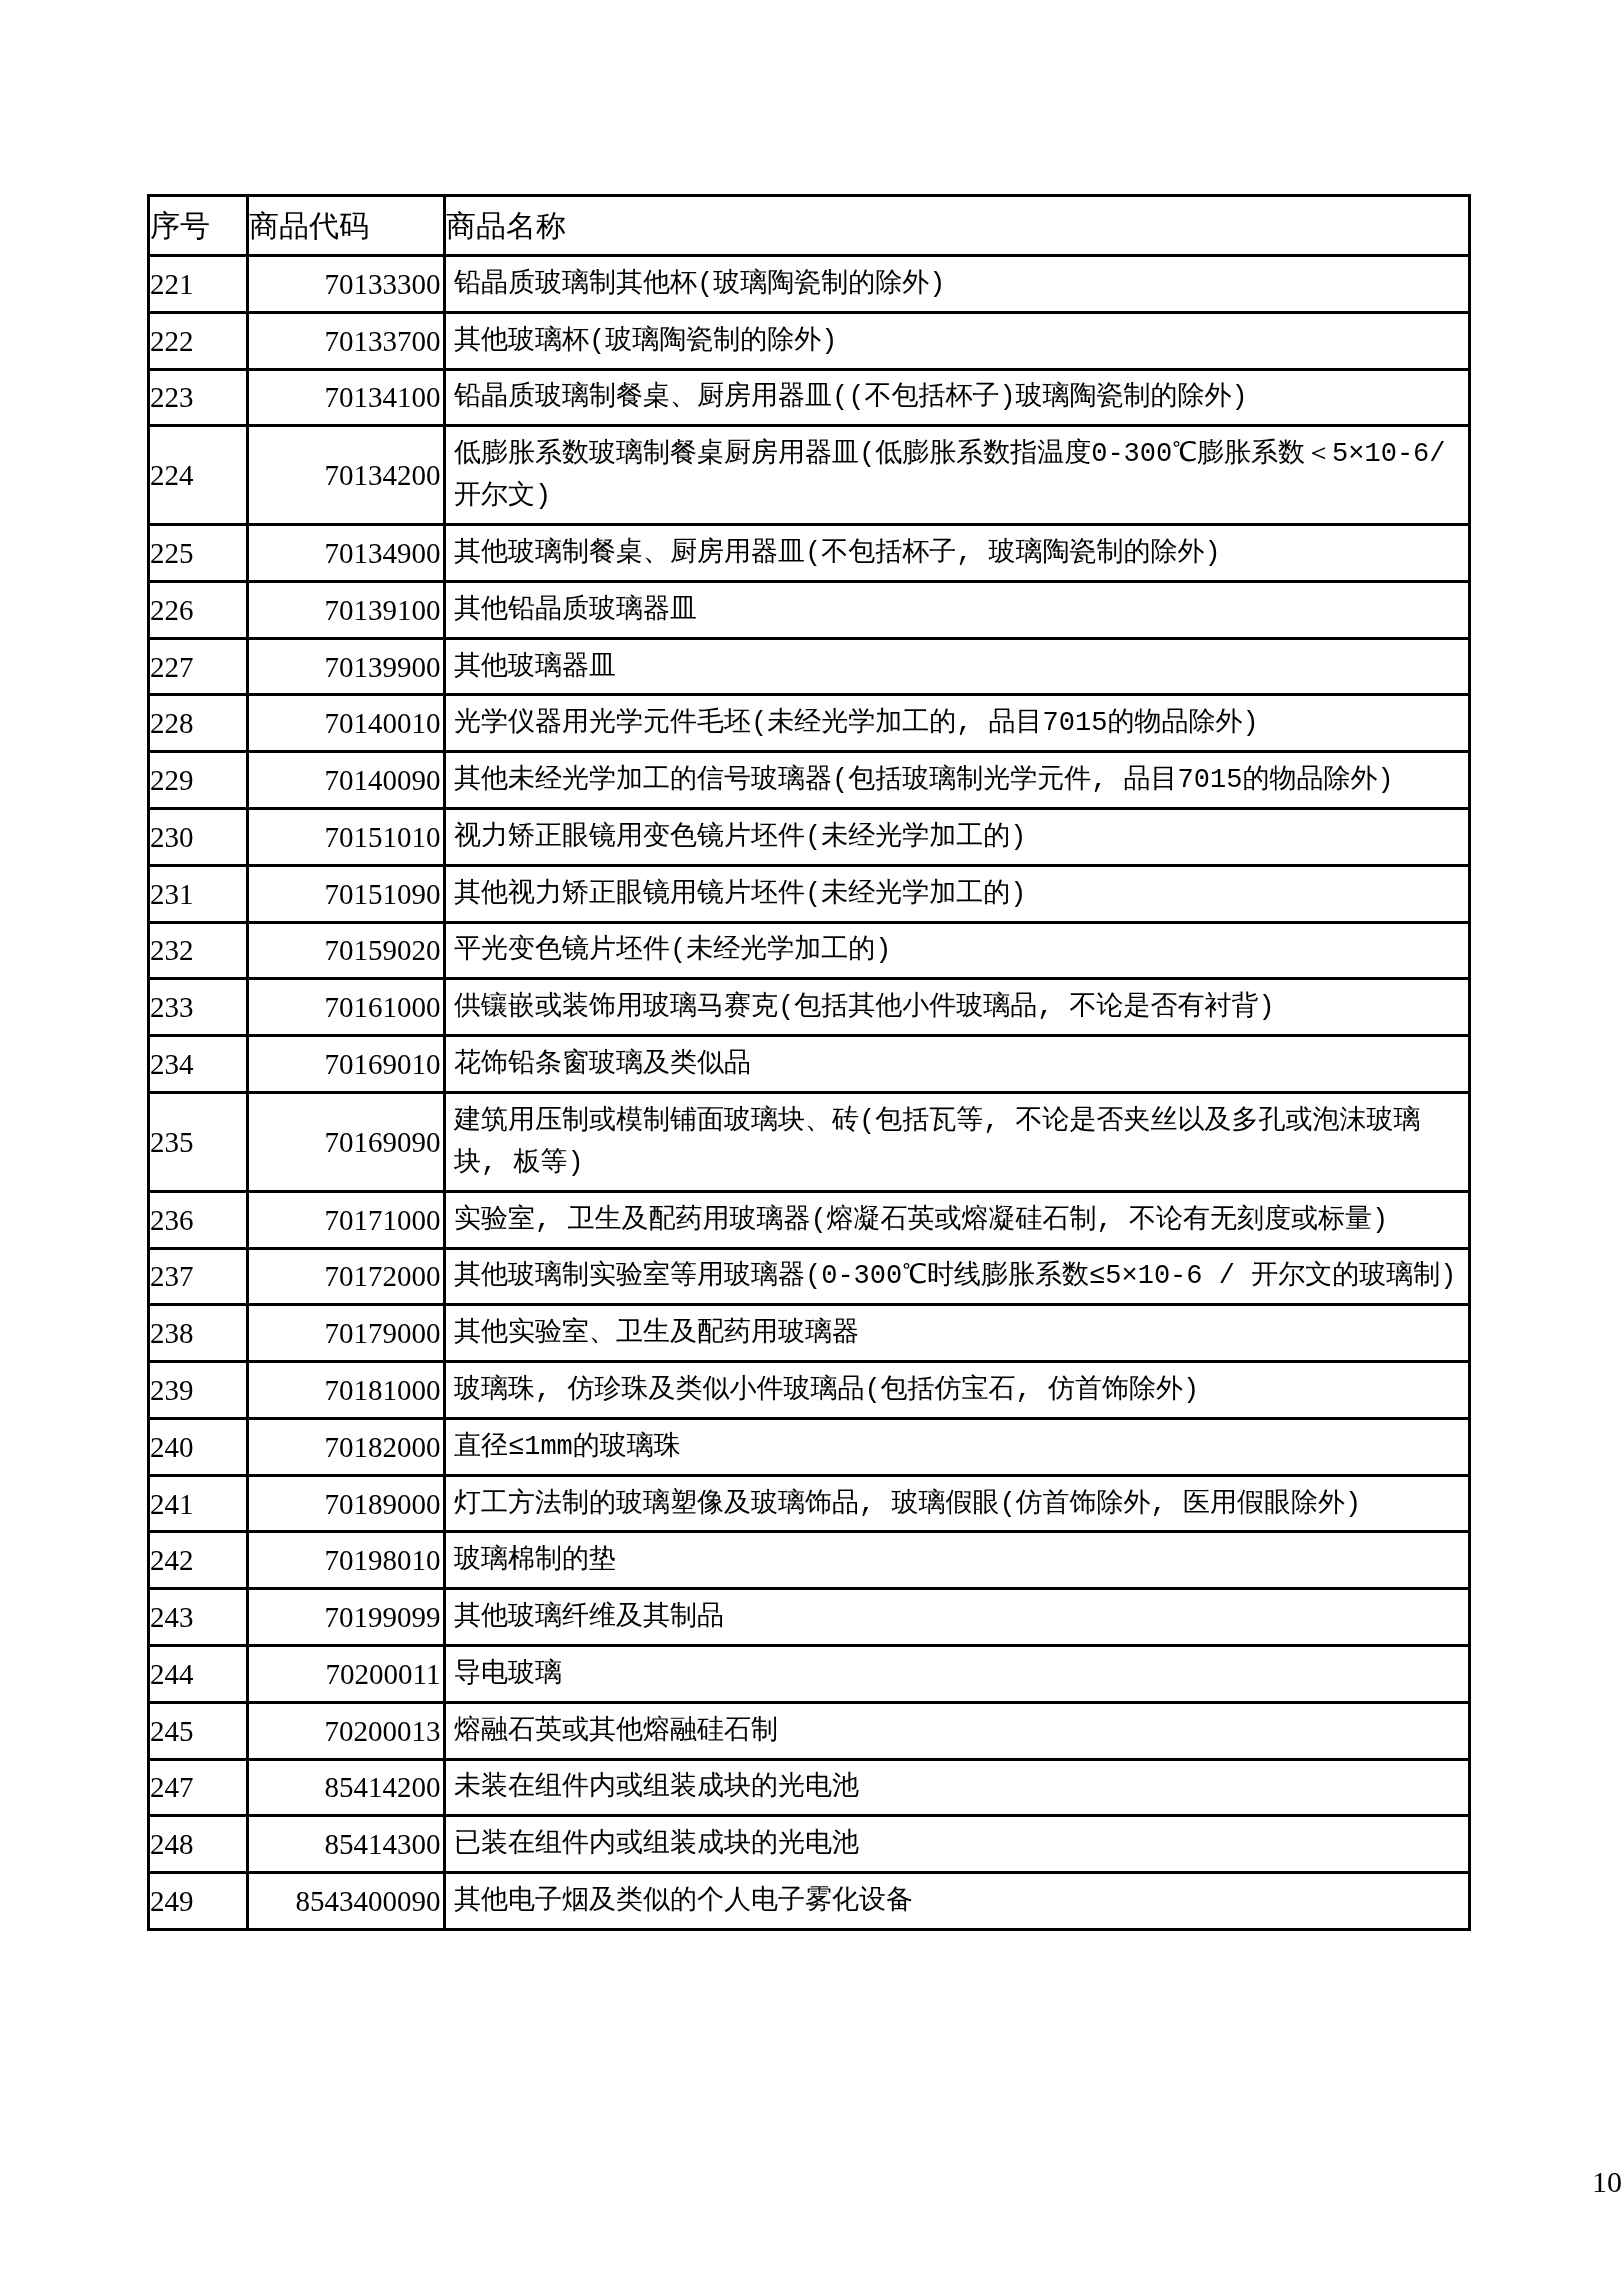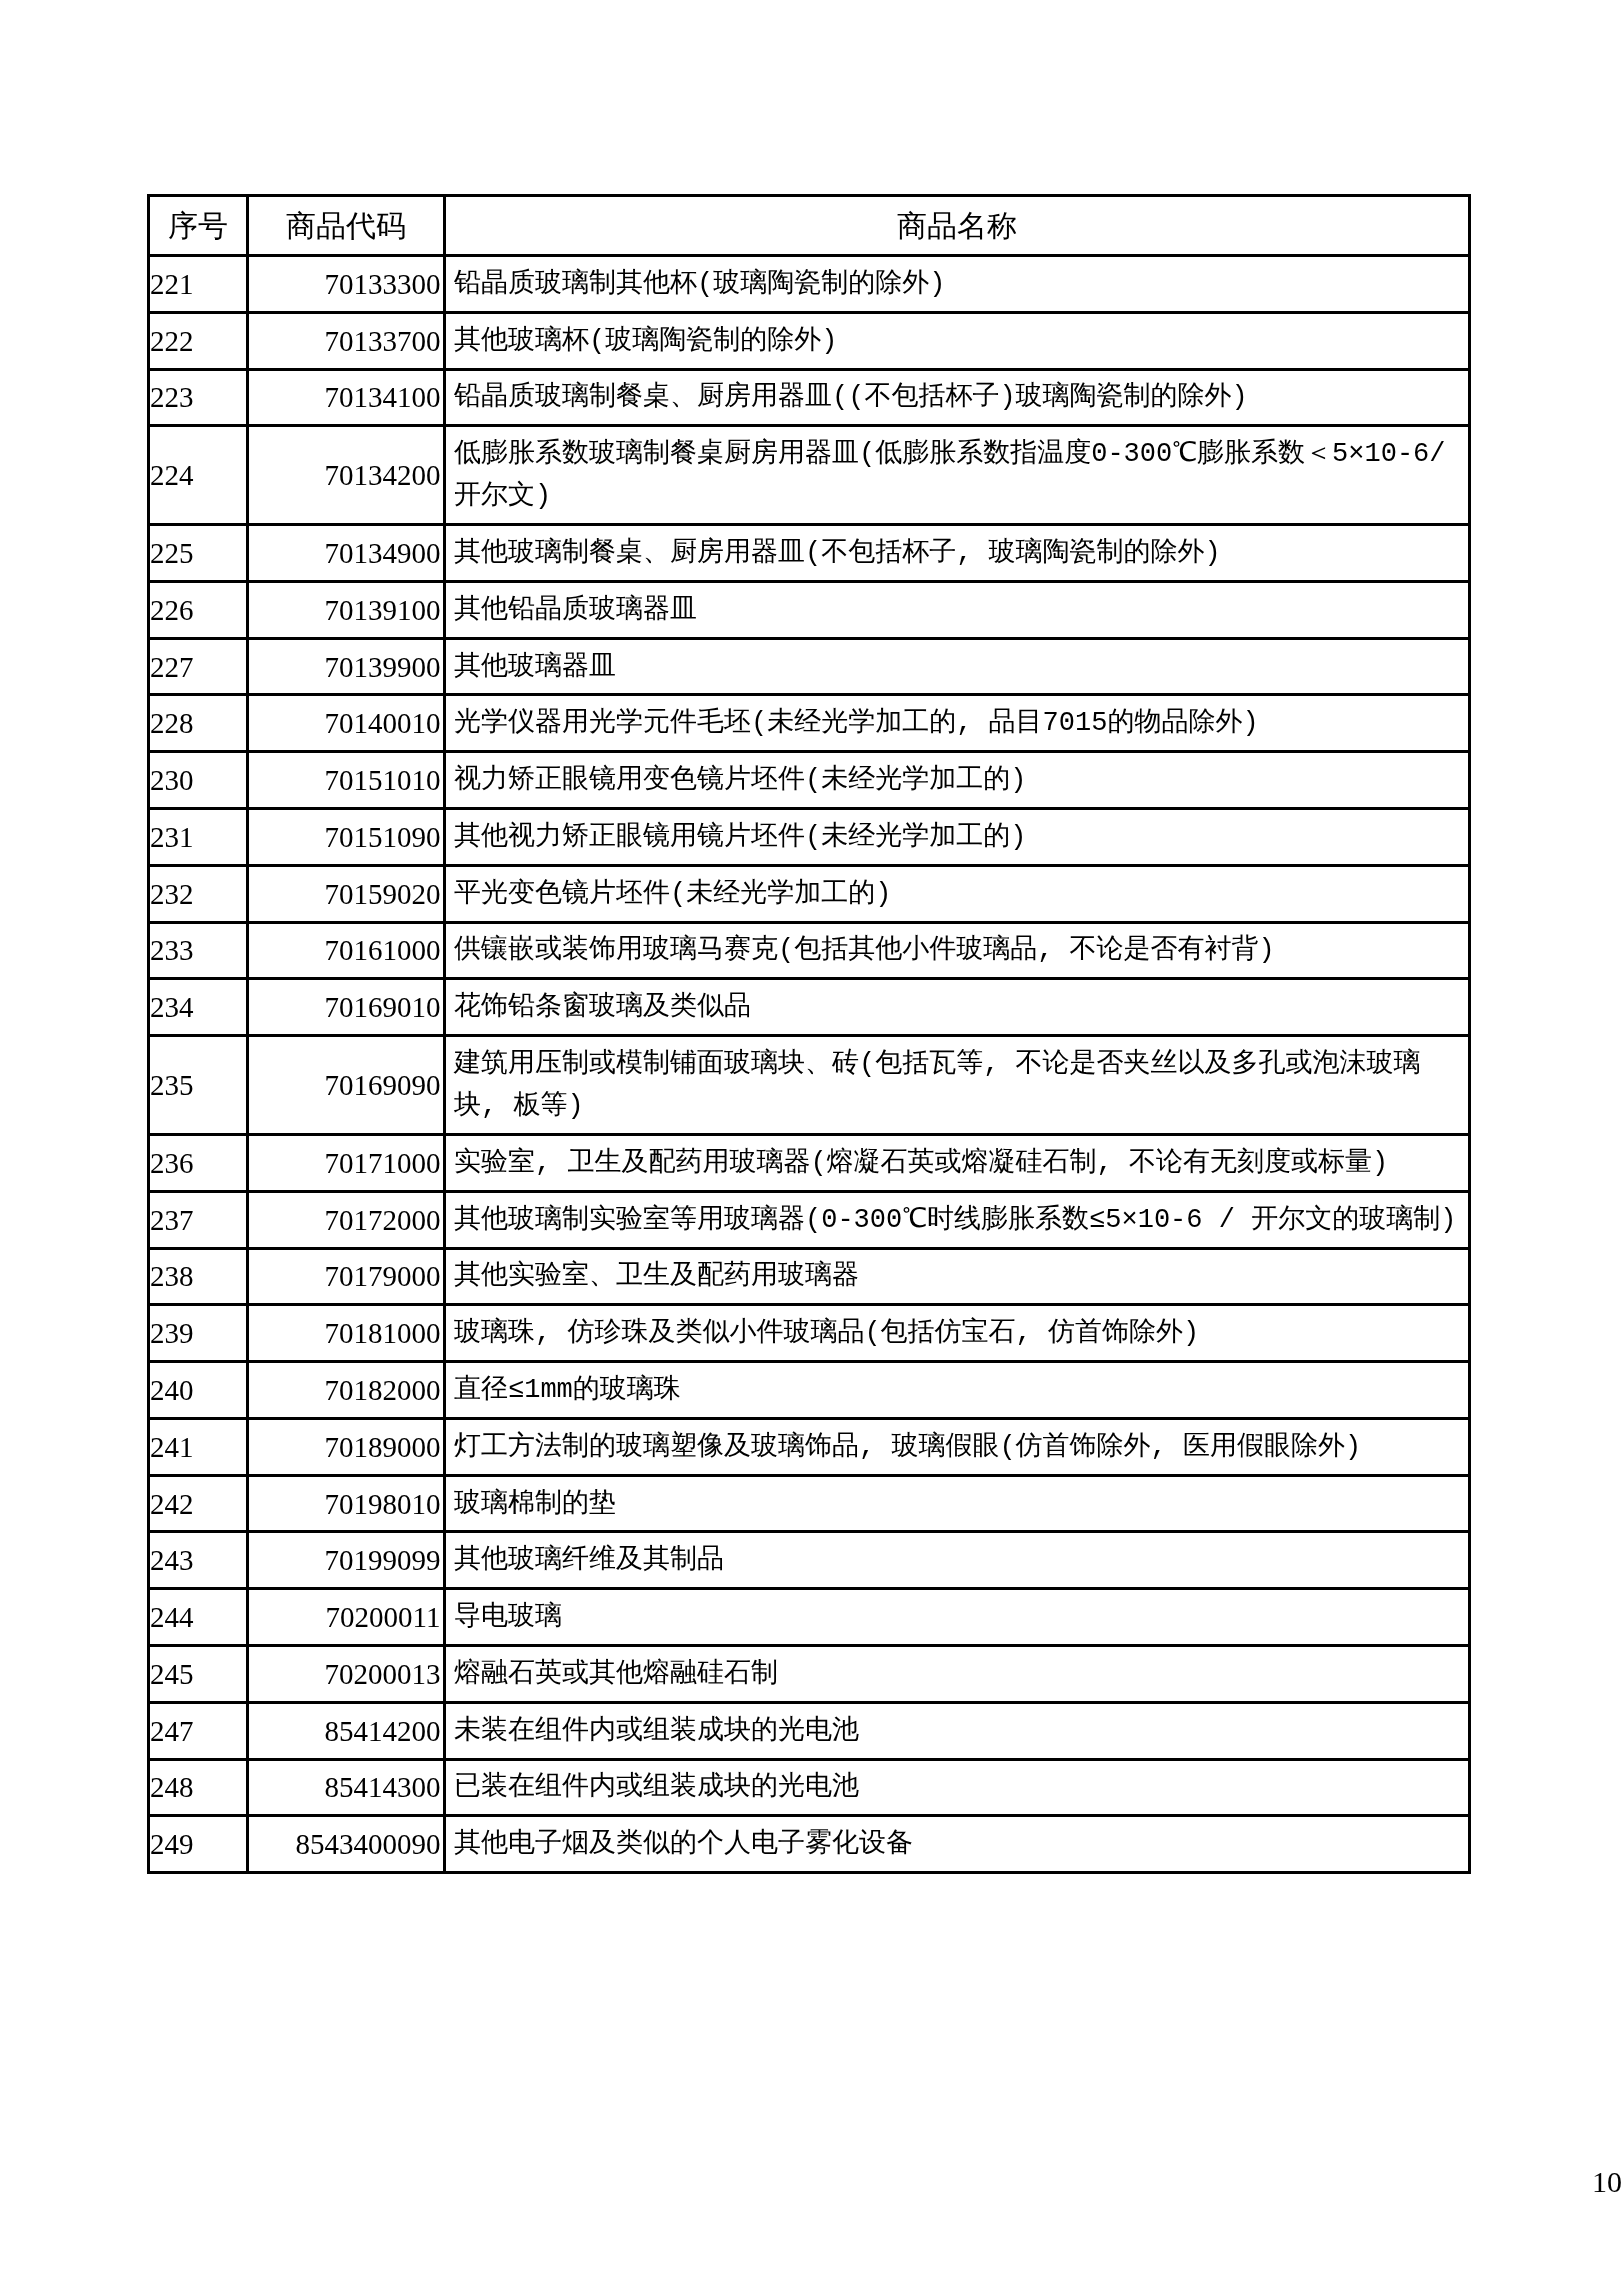--- a/index.html
+++ b/index.html
@@ -28,21 +28,21 @@
   .doc-table col.c-code { width: 197px; }
   .doc-table th, .doc-table td {
     border: 3.3px solid #000;
     vertical-align: middle;
     font-weight: normal;
     box-sizing: border-box;
   }
   .doc-table thead tr { height: 60px; }
   .doc-table th {
     font-size: 30px;
-    text-align: center;
+    text-align: left;
     line-height: 39px;
     padding: 3.9px 0;
   }
   .doc-table tbody tr { height: 55px; }
   .doc-table td {
     font-size: 29px;
     line-height: 42px;
     padding: 5.9px 0;
   }
   td.cell-seq {
@@ -122,20 +122,25 @@
         <td class="cell-seq">227</td>
         <td class="cell-code">70139900</td>
         <td class="cell-name">其他玻璃器皿</td>
       </tr>
       <tr>
         <td class="cell-seq">228</td>
         <td class="cell-code">70140010</td>
         <td class="cell-name">光学仪器用光学元件毛坯(未经光学加工的, 品目7015的物品除外)</td>
       </tr>
       <tr>
+        <td class="cell-seq">229</td>
+        <td class="cell-code">70140090</td>
+        <td class="cell-name">其他未经光学加工的信号玻璃器(包括玻璃制光学元件, 品目7015的物品除外)</td>
+      </tr>
+      <tr>
         <td class="cell-seq">230</td>
         <td class="cell-code">70151010</td>
         <td class="cell-name">视力矫正眼镜用变色镜片坯件(未经光学加工的)</td>
       </tr>
       <tr>
         <td class="cell-seq">231</td>
         <td class="cell-code">70151090</td>
         <td class="cell-name">其他视力矫正眼镜用镜片坯件(未经光学加工的)</td>
       </tr>
       <tr>

